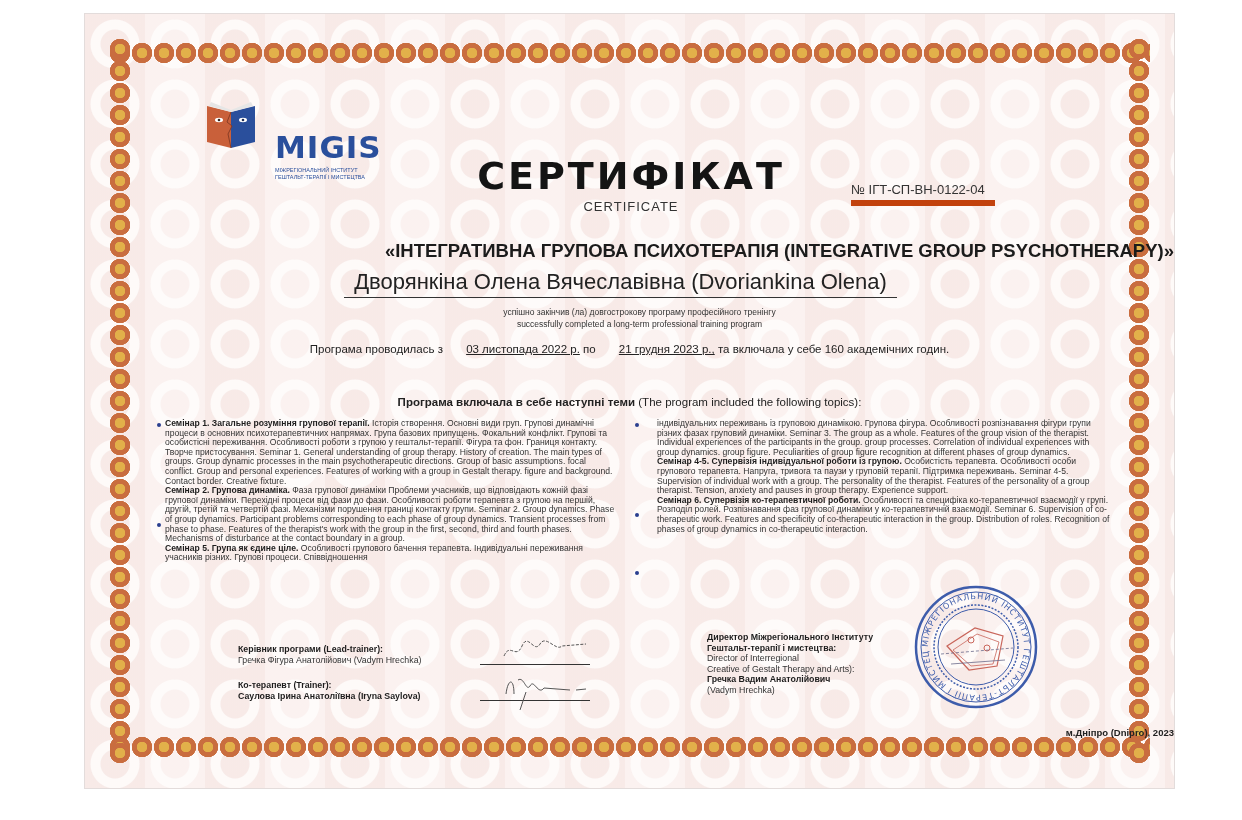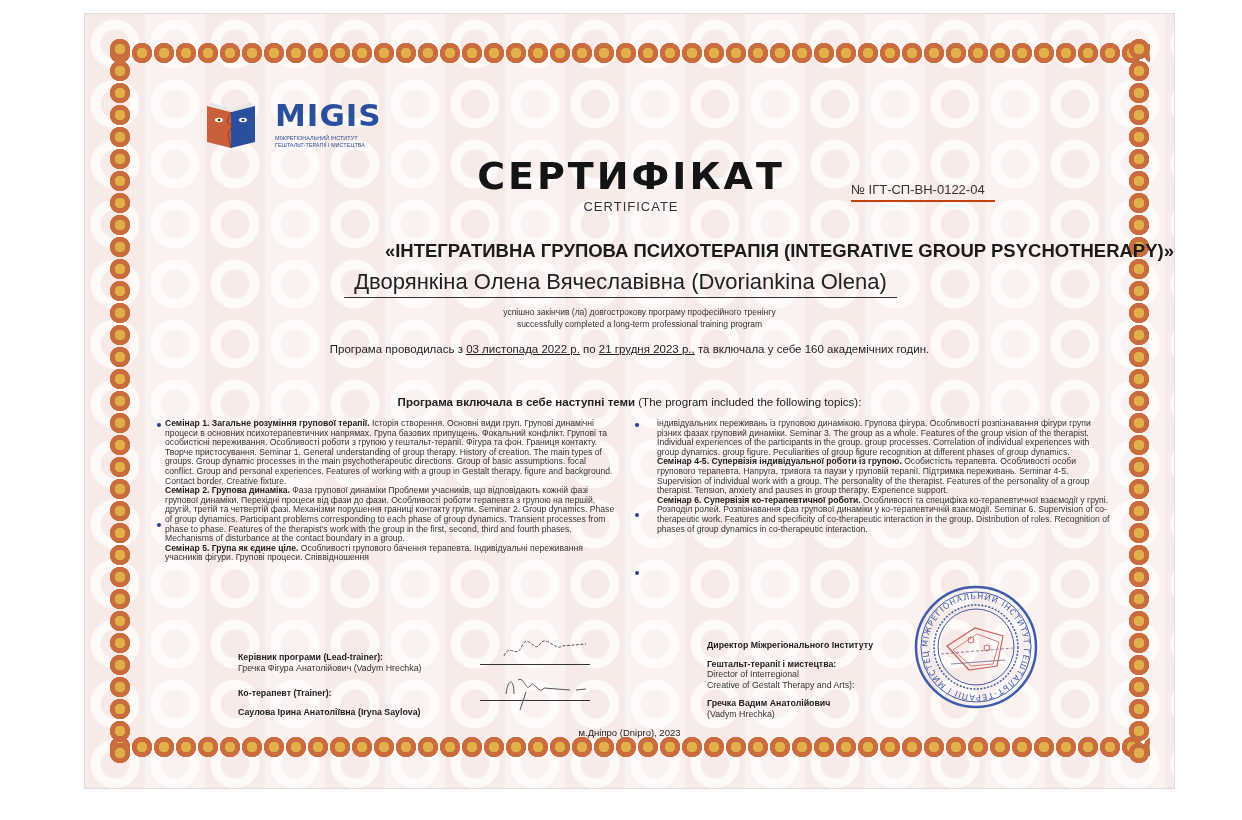--- a/index.html
+++ b/index.html
@@ -34,50 +34,50 @@
   }
   .border-band.left, .border-band.right {
     background:
       radial-gradient(circle at 11px 11px, #e2b04a 0 5px, #c96d3f 5.5px 10px, rgba(0,0,0,0) 10.5px);
     background-size:22px 22px; background-repeat:repeat-y;
   }
 
   .logo { position:absolute; left:120px; top:84px; display:flex; align-items:flex-start; }
   .logo-icon { width:52px; height:52px; margin-right:18px; }
   .logo-text { display:flex; flex-direction:column; }
-  .logo-name { font-family:"DejaVu Sans", sans-serif; font-weight:bold; font-size:31px; color:#2a4f9c; letter-spacing:1px; line-height:34px; }
+  .logo-name { font-family:"DejaVu Sans", sans-serif; font-weight:bold; font-size:31px; color:#2a4f9c; letter-spacing:1px; line-height:34px;margin-top:32px; }
   .logo-sub { font-size:5.5px; color:#2a4f9c; line-height:7px; margin-top:3px; text-transform:uppercase; }
 
   .title { position:absolute; left:386px; top:140px; width:320px; text-align:center; }
   .title-uk { font-family:"DejaVu Sans", sans-serif; font-weight:bold; font-size:38px; letter-spacing:3px; color:#141414; line-height:44px; }
   .title-en { font-size:13px; letter-spacing:1px; color:#333; margin-top:1px; }
-  .cert-no { position:absolute; left:766px; top:168px; font-size:13px; color:#333; border-bottom:2px solid #c2410c; padding:0 10px 3px 0; }
+  .cert-no { position:absolute; left:766px; top:168px; font-size:13px; color:#333; border-bottom:6px solid #c2410c; padding:0 10px 3px 0; }
 
   .program-title { position:absolute; left:0; right:0; top:226px; text-align:right; font-weight:bold; font-size:18.5px; color:#1b1b1b; }
   .recipient { position:absolute; left:259px; width:553px; top:255px; text-align:center; font-size:22px; color:#222; border-bottom:1px solid #333; padding-bottom:2px; }
   .completed { position:absolute; left:0; right:0; top:292px; text-align:center; font-size:8.5px; line-height:12px; color:#333;margin-left:20px; }
   .dates-uk { position:absolute; left:0; right:0; top:329px; text-align:center; font-size:11.5px; color:#222; }
-  .dates-uk .u { text-decoration:underline; }
+  .dates-uk .u { text-decoration:underline;margin-left:20px; }
   .dates-en { position:absolute; left:0; right:0; top:350px; text-align:center; font-size:11.5px; color:#222; }
   .topics-head { position:absolute; left:0; right:0; top:382px; text-align:center; font-size:11.5px; color:#222; }
   .topics-head b { font-weight:bold; }
 
   .col { position:absolute; top:405px; font-size:8.6px; line-height:9.6px; color:#333; }
   .col.left { left:80px; width:450px; }
   .col.right { left:572px; width:455px; }
   .col p { margin:0; }
   .col b { color:#1d1d1d; }
   .bullet { position:absolute; width:4px; height:4px; border-radius:50%; background:#2a3f8f; }
 
   .sign-block { position:absolute; font-size:8.8px; line-height:10.5px; color:#333; }
-  .sign-block .bold { font-weight:bold; color:#1d1d1d;margin-top:8px; }
+  .sign-block .bold { font-weight:bold; color:#1d1d1d; }
   .sig-line { position:absolute; height:1px; background:#333; }
   .sig-scribble { position:absolute; }
 
-  .city { position:absolute; left:0; right:0; top:713px; text-align:center; font-weight:normal; font-size:9.5px; color:#222; }
+  .city { position:absolute; left:0; right:0; top:713px; text-align:right; font-weight:bold; font-size:9.5px; color:#222; }
 
   .stamp { position:absolute; left:828px; top:570px; width:126px; height:126px; }
 </style>
 </head>
 <body>
 
 <div class="sheet">
   <div class="bg-pattern"></div>
 
   <div class="border-band top"></div>
@@ -123,21 +123,21 @@
 
   <div class="topics-head">
     <b>Програма включала в себе наступні теми</b><span> (The program included the following topics):</span>
   </div>
 
   <div class="col left">
     <span class="bullet" style="left:-8px; top:4px"></span>
     <span class="bullet" style="left:-8px; top:104px"></span>
     <p><b>Семінар 1. Загальне розуміння групової терапії.</b><span> Історія створення. Основні види груп. Групові динамічні процеси в основних психотерапевтичних напрямах. Група базових припущень. Фокальний конфлікт. Групові та особистісні переживання. Особливості роботи з групою у гештальт-терапії. Фігура та фон. Границя контакту. Творче пристосування. Seminar 1. General understanding of group therapy. History of creation. The main types of groups. Group dynamic processes in the main psychotherapeutic directions. Group of basic assumptions. focal conflict. Group and personal experiences. Features of working with a group in Gestalt therapy. figure and background. Contact border. Creative fixture.</span></p>
     <p><b>Семінар 2. Групова динаміка.</b><span> Фаза групової динаміки Проблеми учасників, що відповідають кожній фазі групової динаміки. Перехідні процеси від фази до фази. Особливості роботи терапевта з групою на першій, другій, третій та четвертій фазі. Механізми порушення границі контакту групи. Seminar 2. Group dynamics. Phase of group dynamics. Participant problems corresponding to each phase of group dynamics. Transient processes from phase to phase. Features of the therapist's work with the group in the first, second, third and fourth phases. Mechanisms of disturbance at the contact boundary in a group.</span></p>
-    <p><b>Семінар 5. Група як єдине ціле.</b><span> Особливості групового бачення терапевта. Індивідуальні переживання учасників фігури. Групові процеси. Співвідношення</span></p>
+    <p><b>Семінар 5. Група як єдине ціле.</b><span> Особливості групового бачення терапевта. Індивідуальні переживання учасників різних. Групові процеси. Співвідношення</span></p>
   </div>
 
   <div class="col right">
     <span class="bullet" style="left:-22px; top:4px"></span>
     <span class="bullet" style="left:-22px; top:94px"></span>
     <span class="bullet" style="left:-22px; top:152px"></span>
     <p><span>індивідуальних переживань із груповою динамікою. Групова фігура. Особливості розпізнавання фігури групи різних фазах груповий динаміки. Seminar 3. The group as a whole. Features of the group vision of the therapist. Individual experiences of the participants in the group. group processes. Correlation of individual experiences with group dynamics. group figure. Peculiarities of group figure recognition at different phases of group dynamics.</span></p>
     <p><b>Семінар 4-5. Супервізія індивідуальної роботи із групою.</b><span> Особистість терапевта. Особливості особи групового терапевта. Напруга, тривога та паузи у груповій терапії. Підтримка переживань. Seminar 4-5. Supervision of individual work with a group. The personality of the therapist. Features of the personality of a group therapist. Tension, anxiety and pauses in group therapy. Experience support.</span></p>
     <p><b>Семінар 6. Супервізія ко-терапевтичної роботи.</b><span> Особливості та специфіка ко-терапевтичної взаємодії у групі. Розподіл ролей. Розпізнавання фаз групової динаміки у ко-терапевтичній взаємодії. Seminar 6. Supervision of co-therapeutic work. Features and specificity of co-therapeutic interaction in the group. Distribution of roles. Recognition of phases of group dynamics in co-therapeutic interaction.</span></p>
   </div>

